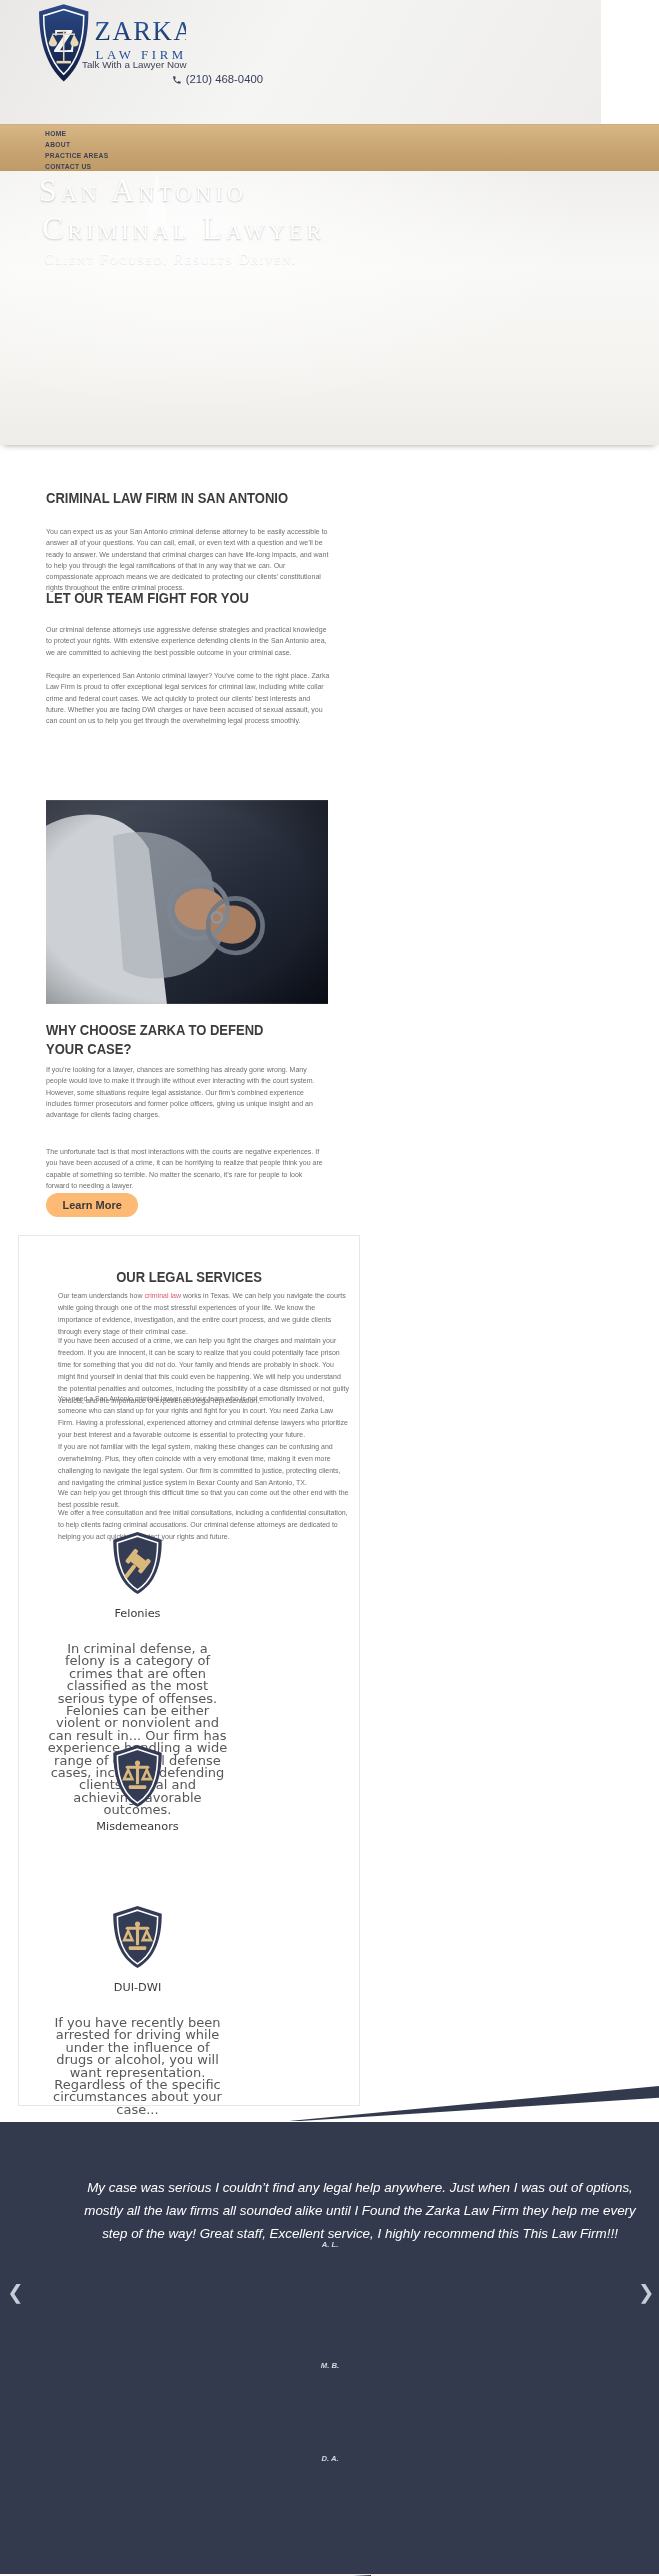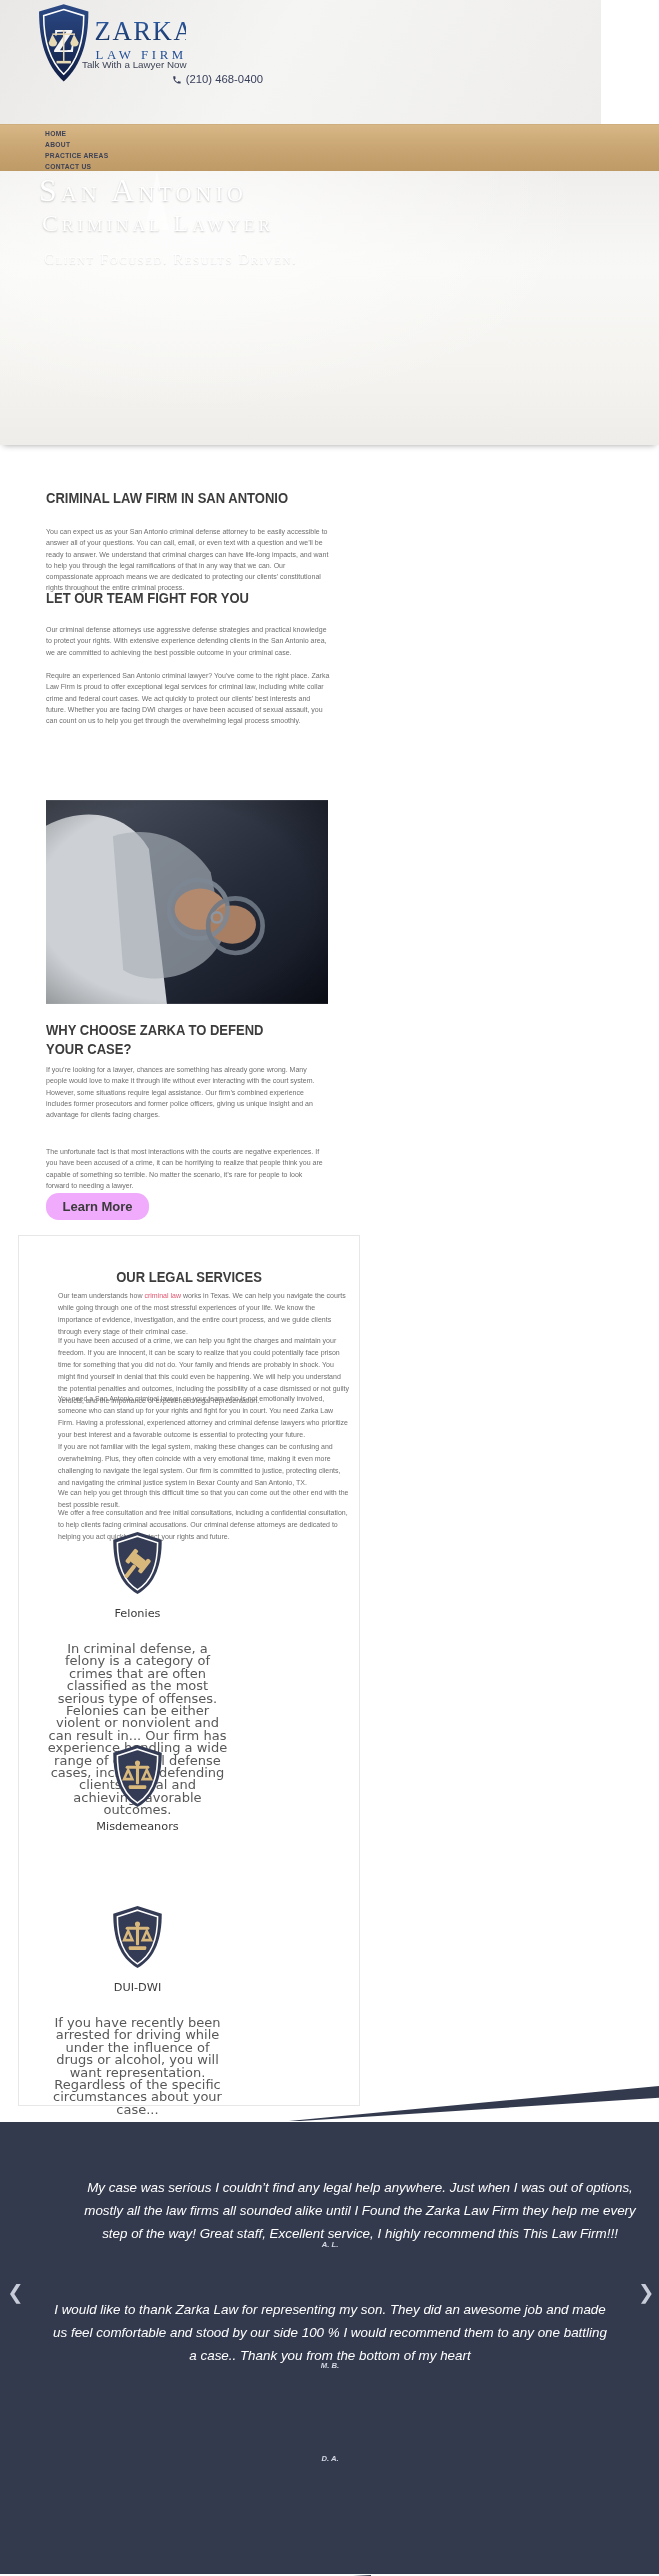--- a/index.html
+++ b/index.html
@@ -24,31 +24,31 @@
   .hero{left:0;top:171px;width:659px;height:274px;
         background:
           radial-gradient(ellipse at 30% 20%,rgba(255,255,255,.8),rgba(255,255,255,0) 60%),
           linear-gradient(180deg,#efeeec 0%,#f8f8f6 35%,#f4f3f0 75%,#eeede9 100%);
         box-shadow:0 3.1px 6.2px -2.6px rgba(0,0,0,.35);}
   .monument{left:145px;top:0;width:0;height:0;border-left:12.4px solid transparent;
             border-right:12.4px solid transparent;border-bottom:59px solid rgba(255,255,255,.55);}
   .hero-t{font-family:"Liberation Serif",serif;font-variant:small-caps;color:#fff;
           letter-spacing:4.1px;text-shadow:0 1px 2.1px rgba(0,0,0,.22);white-space:nowrap;}
   .hero-t1{left:39px;top:1px;font-size:32px;}
-  .hero-t2{left:42px;top:39px;font-size:24px;}
+  .hero-t2{left:42px;top:39px;font-size:32px;}
   .hero-sub{left:44px;top:80px;font-family:"Liberation Serif",serif;font-variant:small-caps;
             font-size:15px;letter-spacing:1.5px;color:rgba(255,255,255,.92);
             text-shadow:0 0.5px 1px rgba(0,0,0,.12);white-space:nowrap;}
   
   .h-cond{font-weight:bold;color:#3c3c3c;font-size:14px;line-height:17px;
           transform:scaleX(.93);transform-origin:0 0;white-space:nowrap;}
   .h-wrap{transform:scaleX(.93);transform-origin:0 0;white-space:normal;}
   .p{font-size:7px;line-height:11.3px;color:#6e6e6e;}
   .link-red{color:#e0556f;text-decoration:none;}
-  .btn{left:46px;top:1193px;background:#f0abfc;color:#3a3a3a;font-weight:bold;font-size:13px;
+  .btn{left:46px;top:1193px;background:#fdba74;color:#3a3a3a;font-weight:bold;font-size:11px;
        padding:6.2px 16.5px;border-radius:12.4px;border:none;cursor:pointer;}
   
   .svc-box{left:18px;top:1235px;width:342px;height:871px;border:0.5px solid #e7e7e7;
            box-sizing:border-box;background:#fff;}
   .svc-head{left:0;top:1257px;width:378px;text-align:center;font-weight:bold;color:#3c3c3c;
             font-size:14px;transform:scaleX(.93);transform-origin:50% 0;}
   .svc-p{left:58px;width:292px;font-size:7px;line-height:12px;color:#6e6e6e;}
   .card-title{width:185px;text-align:center;font-size:11.3px;color:#3a3a3a;
               font-family:"DejaVu Sans",sans-serif;text-decoration:none;display:block;}
   .card-text{width:181px;text-align:center;font-family:"DejaVu Sans",sans-serif;
@@ -213,21 +213,20 @@
   </div>
   <a href="#" class="abs card-title" style="left:45px;top:1981px;">DUI-DWI</a>
   <p class="abs card-text" style="left:47px;top:2004px;">If you have recently been arrested for driving while under the influence of drugs or alcohol, you will want representation. Regardless of the specific circumstances about your case...</p>
 
   <div class="abs stripe" style="left:289px;top:2081px;width:371px;height:40px;clip-path:polygon(0 100%,100% 12%,100% 42%,3% 100%);"></div>
   <div class="abs dark"></div>
 
   <p class="abs quote" style="top:2163px;margin-left:30px;">My case was serious I couldn’t find any legal help anywhere. Just when I was out of options, mostly all the law firms all sounded alike until I Found the Zarka Law Firm they help me every step of the way! Great staff, Excellent service, I highly recommend this This Law Firm!!!</p>
   <div class="abs author" style="top:2240px;">A. L.</div>
 
-  <p class="abs quote" style="top:2285px;">I would like to thank Zarka Law for representing my son. They did an awesome job and made us feel comfortable and stood by our side 100 % I would recommend them to any one battling a case.. Thank you from the bottom of my heart</p>
   <div class="abs author" style="top:2361px;">M. B.</div>
 
   <div class="abs author" style="top:2454px;">D. A.</div>
 
   <div class="abs car-arrow" style="left:7.2px;top:2283px;">❮</div>
   <div class="abs car-arrow" style="left:638px;top:2283px;">❯</div>
 
   <div class="abs stripe" style="left:0;top:2575px;width:371px;height:39px;clip-path:polygon(0 52%,100% 0,100% 26%,0 100%);"></div>
 
 </div>

